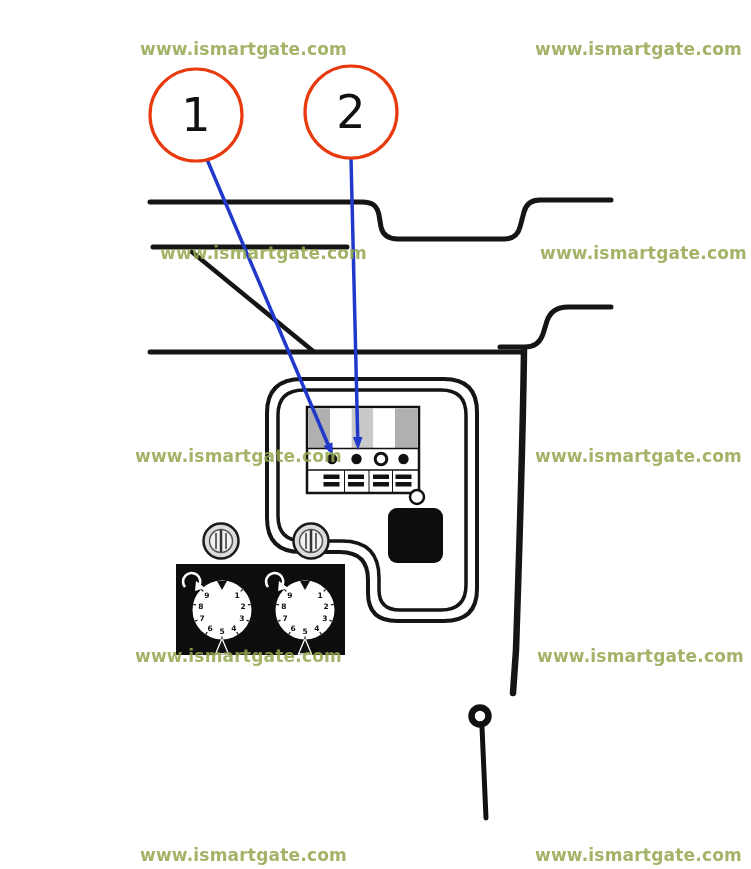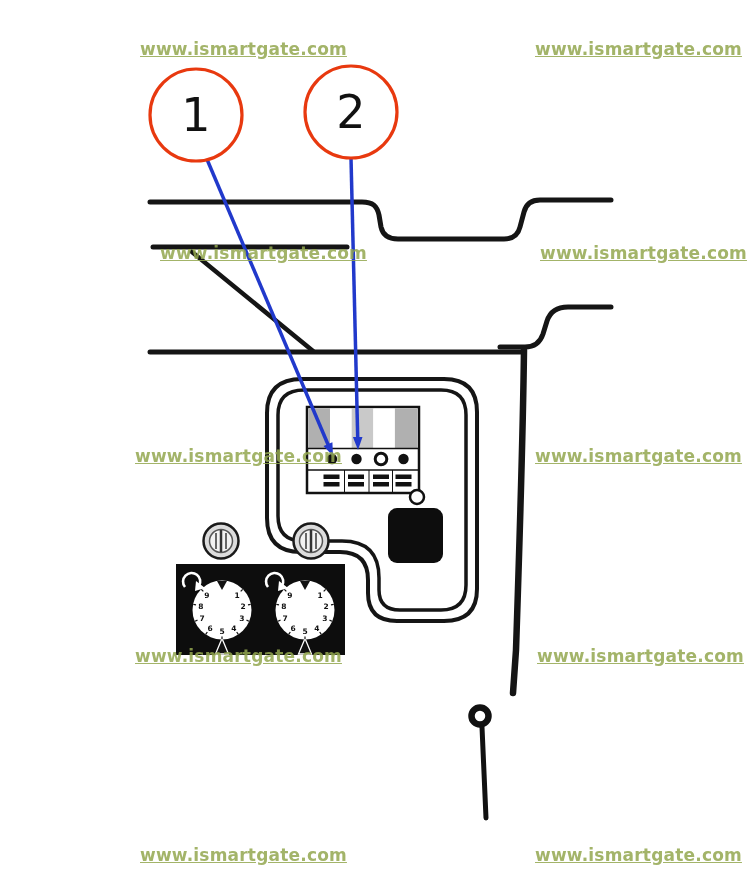--- a/index.html
+++ b/index.html
@@ -9,21 +9,21 @@
     --line:#151515;
   }
   html,body{margin:0;padding:0;background:#fff;}
   .canvas{
     position:relative;width:751px;height:869px;background:#fff;overflow:hidden;
     font-family:"DejaVu Sans","Liberation Sans",sans-serif;
   }
   .canvas svg{position:absolute;left:0;top:0;}
   .wm{
     position:absolute;z-index:3;font-size:17px;font-weight:bold;letter-spacing:.2px;
-    color:var(--watermark);opacity:.85;white-space:nowrap;user-select:none;text-decoration:underline;
+    color:var(--watermark);opacity:.85;white-space:nowrap;user-select:none;
   }
   .dial-num{font-size:7.5px;font-weight:bold;fill:#111;text-anchor:middle;font-family:"DejaVu Sans",sans-serif;}
   .dial-tick{stroke:#111;stroke-width:1.2;}
   .callout-label{font-size:46px;fill:#111;text-anchor:middle;font-family:"DejaVu Sans",sans-serif;}
 </style>
 </head>
 <body>
 
 <div class="canvas">
 

